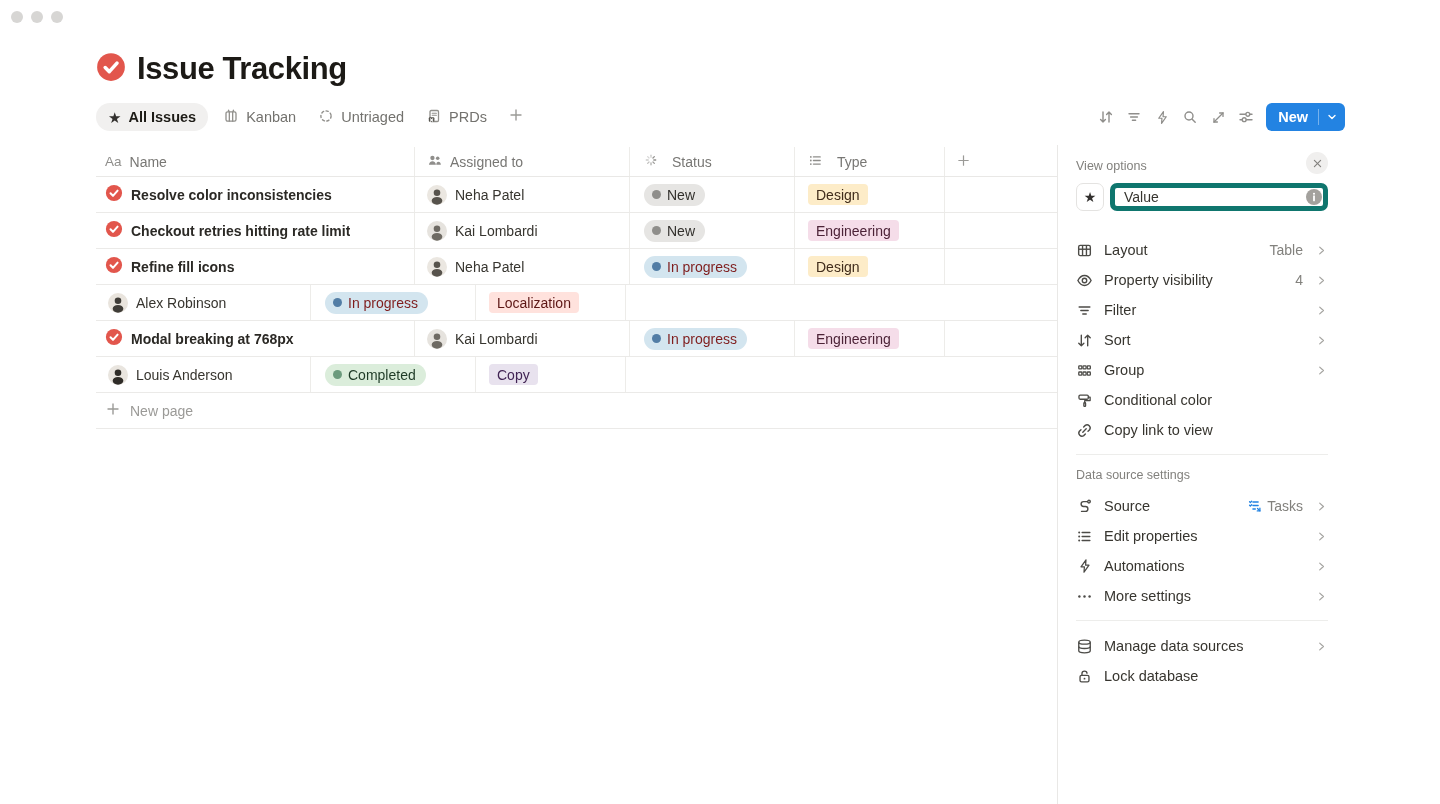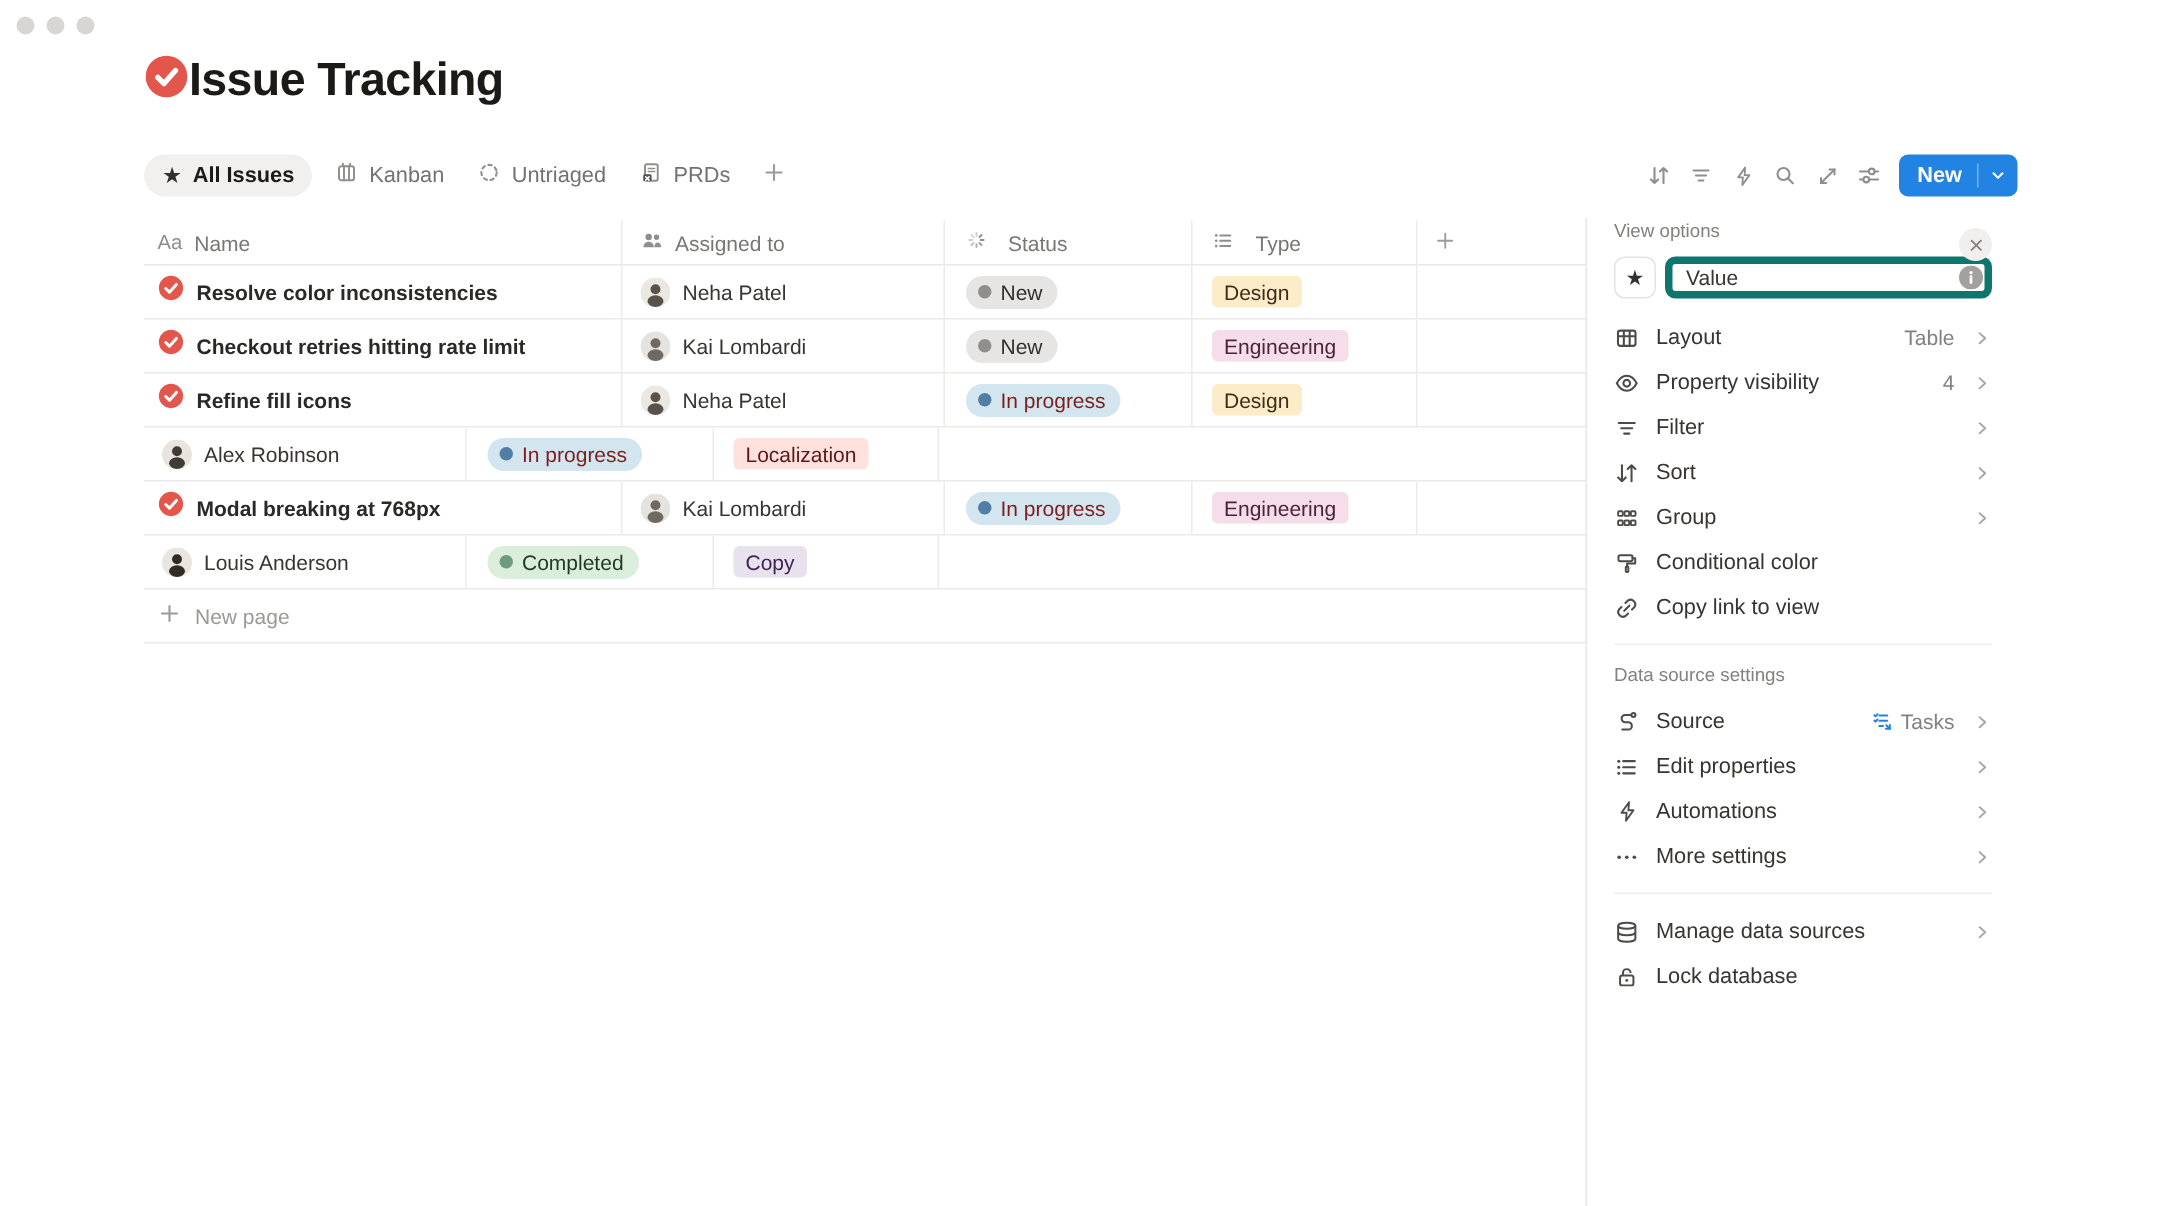--- a/index.html
+++ b/index.html
@@ -5,21 +5,21 @@
   * { margin:0; padding:0; box-sizing:border-box; }
   html,body { background:#fff; }
   body { font-family:"Liberation Sans","DejaVu Sans",sans-serif; color:#37352f; }
   .screen { position:relative; width:1440px; height:804px; background:#fff; overflow:hidden; }
 
   
   .win-dots { position:absolute; left:11px; top:11px; display:flex; gap:8px; }
   .win-dot { width:12px; height:12px; border-radius:50%; background:#d7d6d4; }
 
   
-  .page-header { position:absolute; left:96px; top:35px; display:flex; align-items:center; }
+  .page-header { position:absolute; left:96px; top:51px; display:flex; align-items:center; gap:11px; }
   .page-title { font-size:31px; font-weight:700; color:#1c1a16; letter-spacing:-0.4px; }
 
   
   .tabs { position:absolute; left:96px; top:103px; height:28px; display:flex; align-items:center; gap:8px; }
   .tab { display:flex; align-items:center; gap:7px; height:28px; padding:0 7px; border-radius:15px;
          font-size:14.5px; color:#73726e; cursor:pointer; }
   .tab.active { background:#f1f0ef; color:#1d1b16; font-weight:600; padding:0 12px; }
   .tab .glyph { font-size:15px; line-height:1; color:#32302e; }
   .tab-add { margin-left:6px; display:flex; align-items:center; }
 
@@ -62,32 +62,32 @@
   .pill-type[data-color="yellow"] { background:#fdecc8; color:#402c1b; }
   .pill-type[data-color="pink"]   { background:#f5dde9; color:#4c2337; }
   .pill-type[data-color="red"]    { background:#ffe2dd; color:#5d1715; }
   .pill-type[data-color="purple"] { background:#e8e2ee; color:#412454; }
 
   .new-page { display:flex; align-items:center; gap:9px; height:36px; padding-left:9px;
               border-bottom:1px solid #ebeae8; color:#9b9a97; font-size:14px; cursor:pointer; }
 
   
   .v-divider { position:absolute; left:1057px; top:145px; width:1px; height:659px; background:#e9e8e6; }
-  .sidebar { position:absolute; left:1058px; top:133px; width:382px; padding:10px 0 0 18px; }
+  .sidebar { position:absolute; left:1058px; top:145px; width:382px; padding:10px 0 0 18px; }
   .sb-title { font-size:12.5px; color:#82817d; height:22px; display:flex; align-items:center; }
   .sb-close { position:absolute; right:112px; top:152px; width:22px; height:22px; border-radius:50%;
               background:#f0efee; display:flex; align-items:center; justify-content:center; cursor:pointer; }
   .sb-namerow { margin-top:6px; display:flex; gap:6px; width:252px; }
   .sb-starbox { width:28px; height:28px; border:1px solid #e4e3e1; border-radius:7px; display:flex;
                 align-items:center; justify-content:center; font-size:15px; color:#32302e; cursor:pointer; flex:0 0 auto; }
   .sb-input-wrap { position:relative; flex:1; }
   .sb-input { width:100%; height:28px; border:5px solid #0f766e; border-radius:7px; padding:0 28px 0 9px;
               font-size:14px; color:#37352f; font-family:inherit; background:#fff; outline:none; }
   .sb-info { position:absolute; right:6px; top:6px; }
-  .sb-menu { margin-top:11px; width:252px; }
+  .sb-menu { margin-top:24px; width:252px; }
   .sb-row { display:flex; align-items:center; height:30px; gap:11px; cursor:pointer; }
   .sb-ico { width:17px; display:flex; justify-content:center; flex:0 0 auto; }
   .sb-label { flex:1; font-size:14.5px; color:#37352f; white-space:nowrap; }
   .sb-val { font-size:14px; color:#82817d; display:flex; align-items:center; gap:5px; }
   .sb-chev { width:14px; display:flex; justify-content:center; flex:0 0 auto; }
   .sb-div { width:252px; height:1px; background:#ededeb; margin:9px 0 10px 0; }
   .sb-section { font-size:12.5px; color:#82817d; height:20px; display:flex; align-items:center; margin-bottom:6px; }
   .glyph-star { font-size:14px; line-height:1; }
 </style>
 </head>

